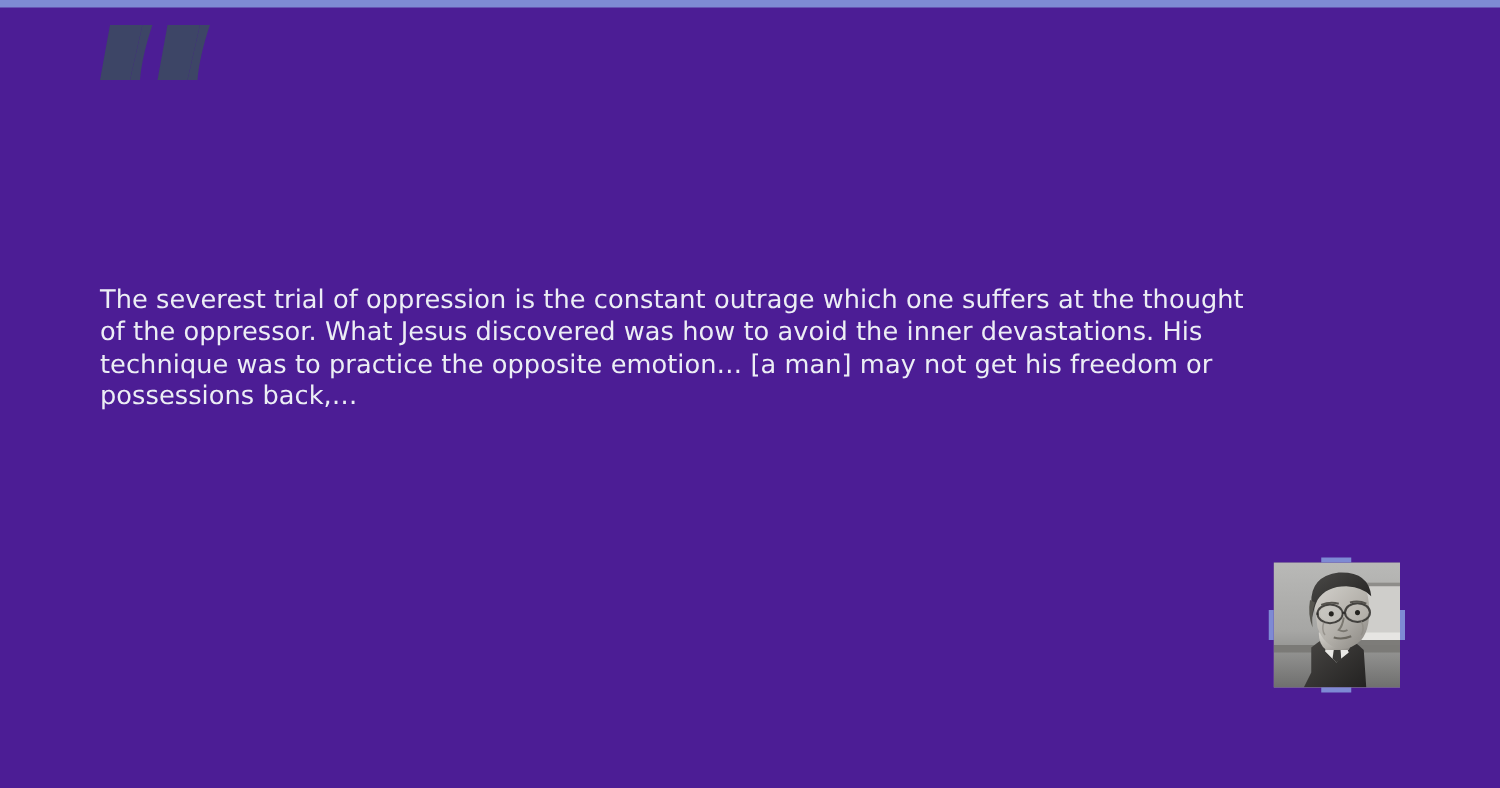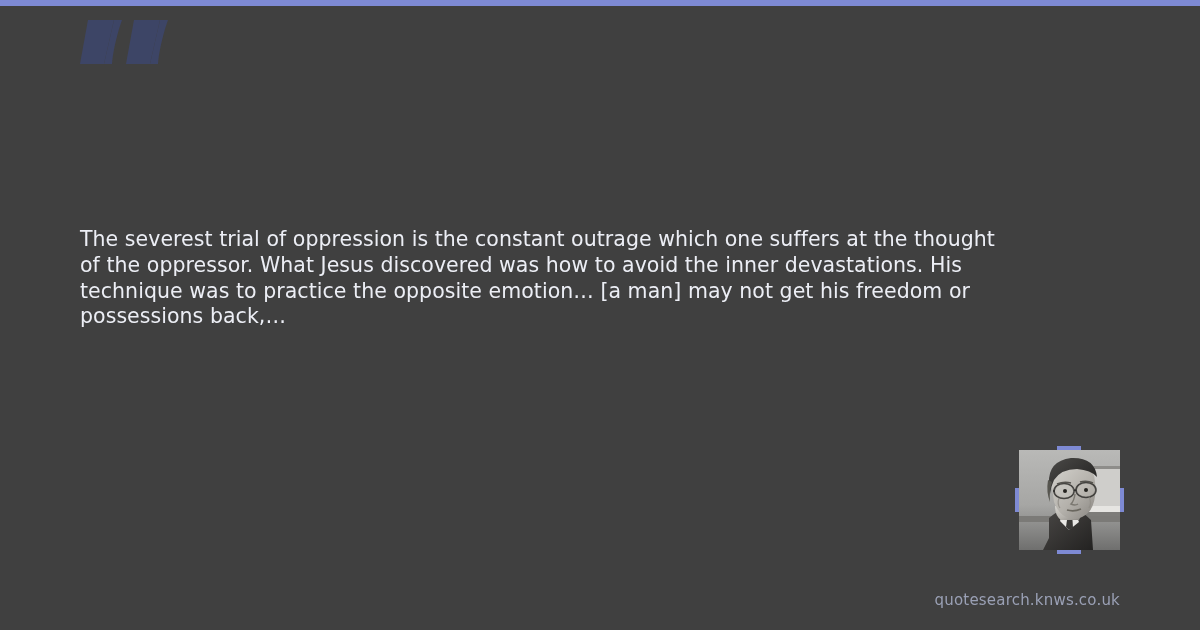--- a/index.html
+++ b/index.html
@@ -12,21 +12,21 @@
     height: 630px;
     overflow: hidden;
     font-family: "DejaVu Sans", "Liberation Sans", sans-serif;
     background: #1f2439;
   }
 
   .card {
     position: relative;
     width: 1200px;
     height: 630px;
-    background: #404040;
+    background: #4c1d95;
     box-sizing: border-box;
     overflow: hidden;
   }
 
   
   .top-bar {
     position: absolute;
     top: 0;
     left: 0;
     width: 1200px;
@@ -198,15 +198,14 @@
         <path d="M40 48 Q38 54 41 58" fill="none" stroke="#8e8b84" stroke-width="1.2" opacity="0.8"></path>
         <path d="M70 47 Q73 53 70 58" fill="none" stroke="#8e8b84" stroke-width="1.2" opacity="0.7"></path>
       </svg>
     </div>
     <div class="tick tick-top"></div>
     <div class="tick tick-bottom"></div>
     <div class="tick tick-left"></div>
     <div class="tick tick-right"></div>
   </div>
 
-  <p class="source-url">quotesearch.knws.co.uk</p>
 
 </div>
 
 </body></html>

